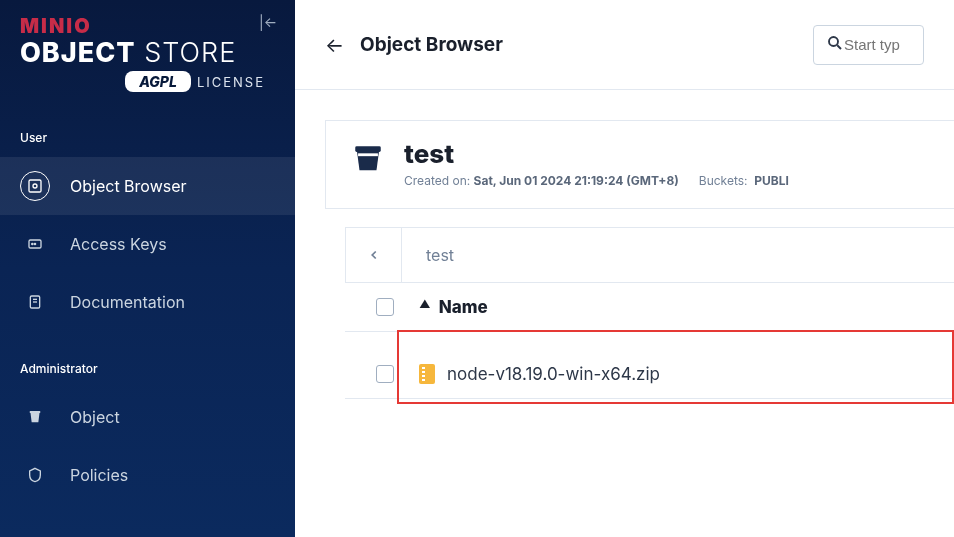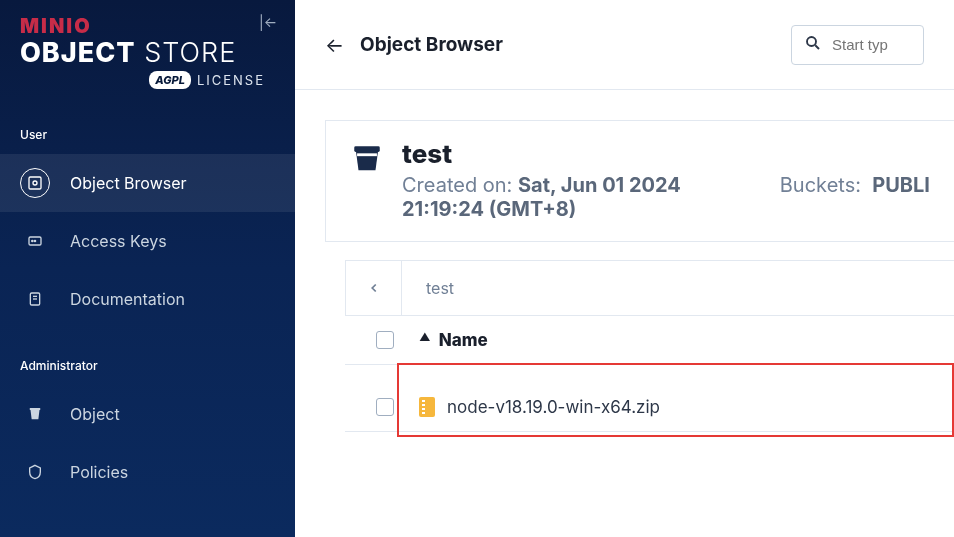--- a/index.html
+++ b/index.html
@@ -54,23 +54,23 @@
   margin-top: 2px;
   display: flex;
   align-items: center;
   justify-content: flex-end;
   gap: 6px;
 }
 .agpl-badge {
   display: inline-block;
   background: #ffffff;
   color: #07193a;
-  font-size: 11px;
+  font-size: 14px;
   font-weight: 800;
-  padding: 2px 6px;
+  padding: 2px 14px;
   border-radius: 8px;
   font-style: italic;
   letter-spacing: 0;
 }
 .section-title {
   color: #ffffff;
   font-size: 12px;
   padding: 30px 29px 12px 20px;
   font-weight: 500;
 }
@@ -119,24 +119,23 @@
   font-weight: 700;
   color: #1a202c;
 }
 .search-box {
   margin-left: auto;
   display: flex;
   align-items: center;
   border: 1px solid #cbd5e0;
   border-radius: 4px;
   padding: 8px 12px;
-  gap: 10px;
   color: #718096;
   overflow:hidden;
-  width: 133px;
+  width: 111px;
 }
 .search-box input {
   border: none;
   outline: none;
   font-size: 15px;
   color: #4a5568;
   width: 80px;
 }
 .content-area { padding: 30px 0 0 30px; }
 .bucket-header {
@@ -152,21 +151,21 @@
   display:flex; align-items:center; justify-content:center;
 }
 .bucket-name {
   font-size: 26px;
   font-weight: 800;
   color: #1a202c;
   line-height: 1;
   margin-bottom: 6px;
 }
 .bucket-meta {
-  font-size: 20px;
+  font-size: 12px;
   color: #718096;
   display: flex;
   gap: 20px;
 }
 .bucket-meta b { color: #5a677a; font-weight: 700; }
 .browser-table {
   margin: 18px 0 0 20px;
 }
 .breadcrumb-row {
   display: flex;

